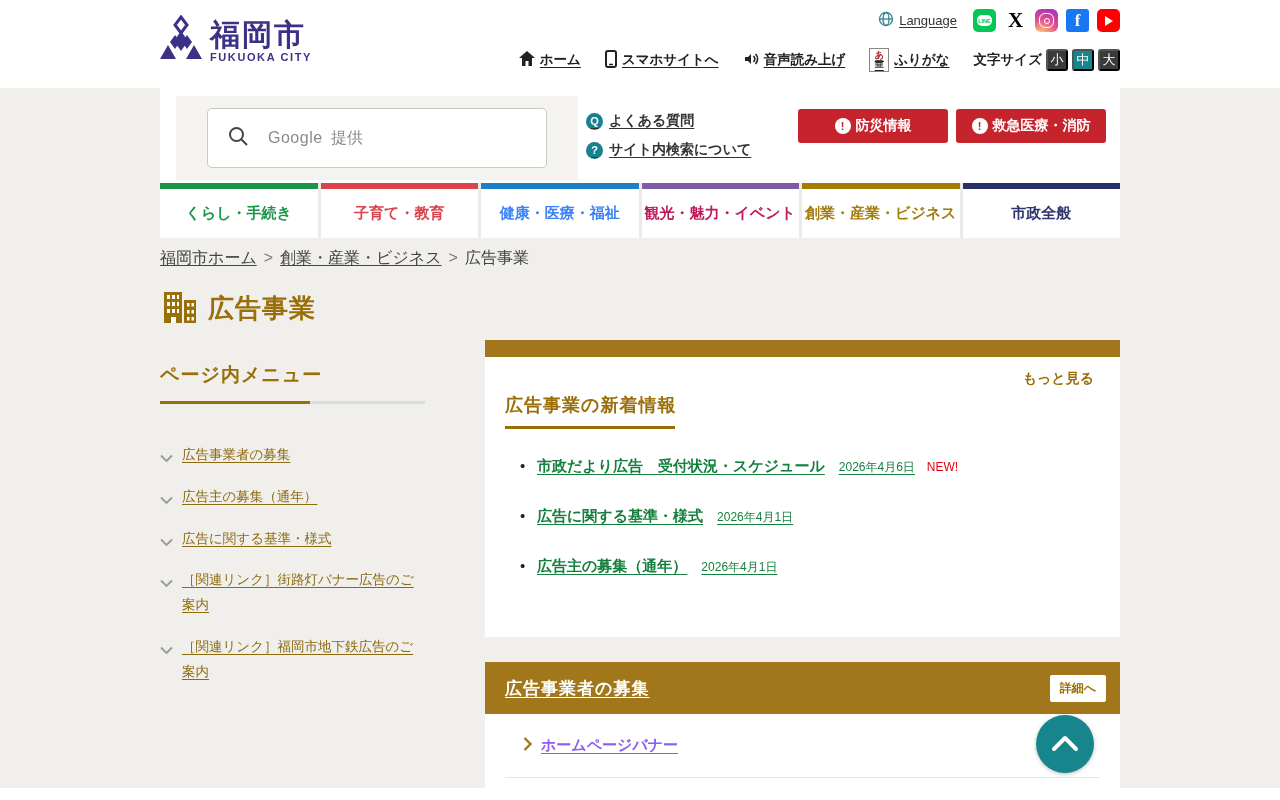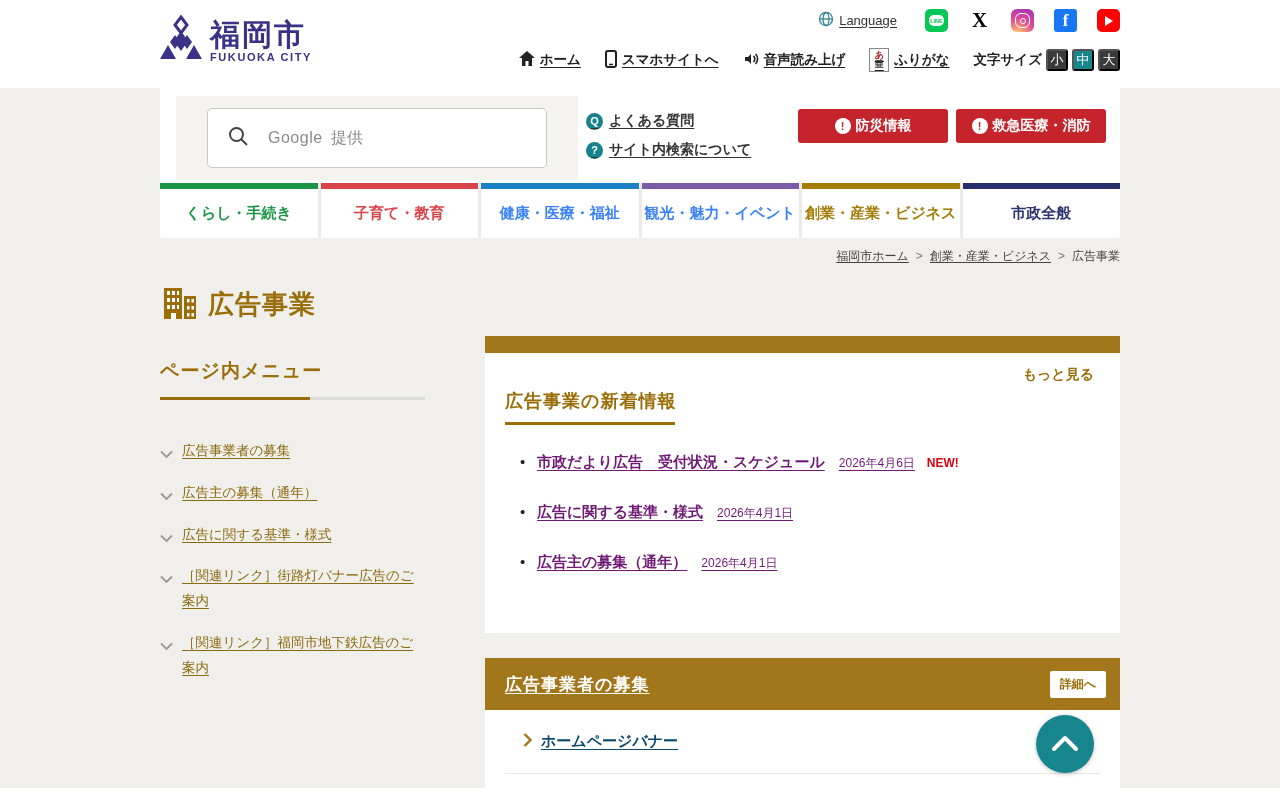--- a/index.html
+++ b/index.html
@@ -6,21 +6,21 @@
   body { font-family:"Liberation Sans","DejaVu Sans",sans-serif; }
   .page { width:1280px; height:788px; overflow:hidden; background:#f0efec; position:relative; }
   a { cursor:pointer; }
 
   
   .header { height:88px; background:#fff; }
   .header-inner { width:960px; margin-left:160px; height:100%; position:relative; }
   .logo { position:absolute; left:0; top:15px; display:flex; align-items:center; gap:8px; }
   .logo-txt .jp { font-size:30px; font-weight:bold; color:#3b3287; letter-spacing:2px; line-height:1.1; }
   .logo-txt .en { font-size:11px; font-weight:bold; color:#3b3287; letter-spacing:1.6px; }
-  .util { position:absolute; top:9px; right:0; display:flex; align-items:center; gap:20px; }
+  .util { position:absolute; top:9px; right:0; display:flex; align-items:center; gap:8px; }
   .lang { display:flex; align-items:center; gap:5px; margin-right:8px; font-size:13px; color:#333;
           text-decoration:underline; text-underline-offset:2px; }
   .sicon { width:23px; height:23px; display:flex; align-items:center; justify-content:center; position:relative; }
   .sicon.line { background:#06c755; border-radius:5px; }
   .line-bub { width:15px; height:11px; background:#fff; border-radius:5px; display:flex; align-items:center;
               justify-content:center; font-size:5.5px; font-weight:bold; color:#06c755; }
   .sicon.x { color:#000; font-weight:800; font-size:21px; font-family:"Liberation Serif",serif; }
   .sicon.insta { background:radial-gradient(circle at 28% 115%, #fdc468 8%, #df4996 55%, #9b36b7 95%); border-radius:6px; }
   .cam { position:absolute; inset:4px; border:1.6px solid #fff; border-radius:6px; }
   .cam::after { content:''; position:absolute; inset:3.5px; border:1.6px solid #fff; border-radius:50%; }
@@ -61,26 +61,26 @@
            font-weight:bold; display:flex; align-items:center; justify-content:center; }
 
   
   .tabs { width:960px; margin-left:160px; background:#eceae6; display:flex; }
   .tab { flex:1; height:55px; background:#fff; display:flex; align-items:center; justify-content:center;
          font-size:15px; font-weight:bold; margin-left:3px; }
   .tab:first-child { margin-left:0; }
   .tab.t1 { border-top:6px solid #1a9447; color:#1a9447; }
   .tab.t2 { border-top:6px solid #d9444b; color:#d9444b; }
   .tab.t3 { border-top:6px solid #1b80c4; color:#3b82f6; }
-  .tab.t4 { border-top:6px solid #7c5ba7; color:#3b82f6; }
+  .tab.t4 { border-top:6px solid #7c5ba7; color:#be185d; }
   .tab.t5 { border-top:6px solid #a37d00; color:#a37d0a; }
   .tab.t6 { border-top:6px solid #272f6d; color:#2f356f; }
 
   
-  .crumbs { width:960px; margin:10px 0 0 160px; text-align:right; font-size:12px; color:#444; }
+  .crumbs { width:960px; margin:10px 0 0 160px; font-size:16px; color:#444; }
   .crumbs a { color:#444; text-decoration:underline; text-underline-offset:2px; }
   .crumbs .sep { color:#777; margin:0 7px; }
 
   
   .title-row { width:960px; margin:20px 0 0 160px; display:flex; align-items:center; gap:10px; }
   .title-row h1 { font-size:26px; font-weight:bold; color:#9a6e08; letter-spacing:1px; }
 
   
   .cols { width:960px; margin:13px 0 0 160px; display:flex; }
   .side { width:265px; flex:0 0 265px; }
@@ -94,34 +94,34 @@
   .side-list a { font-size:13.5px; color:#8c6b10; text-decoration:underline; text-underline-offset:3px; }
 
   .news-box { background:#fff; border-top:17px solid #a2761b; min-height:265px; position:relative;
               padding:8px 20px 30px; }
   .more-link { position:absolute; top:13px; right:26px; font-size:14px; font-weight:bold; color:#9a6e08; }
   .news-box h2 { margin-top:28px; font-size:18px; font-weight:bold; color:#9a6e08; letter-spacing:1px; }
   .news-rule { margin-top:9px; width:170px; height:3px; background:#9a6e08; }
   .news-list { list-style:none; margin-top:28px; padding-left:32px; }
   .news-list li { margin-bottom:31px; position:relative; font-size:15px; }
   .news-list li::before { content:'•'; position:absolute; left:-17px; top:0; color:#222; }
-  .news-list a { color:#701a75; text-decoration:underline; text-underline-offset:3px; }
+  .news-list a { color:#15803d; text-decoration:underline; text-underline-offset:3px; }
   .news-title { font-size:15px; font-weight:bold; }
   .news-date { font-size:12px; margin-left:14px; }
-  .new-badge { color:#e00012; font-size:12px; font-weight:bold; margin-left:12px; text-decoration:none; }
+  .new-badge { color:#e00012; font-size:12px; font-weight:normal; margin-left:12px; text-decoration:none; }
 
   .sec-band { margin-top:25px; height:52px; background:#a2761b; display:flex; align-items:center;
               padding:0 14px 0 20px; }
   .sec-band a.sec-title { color:#fff; font-size:17px; font-weight:bold; letter-spacing:1px;
               text-decoration:underline; text-underline-offset:3px; }
   .detail-btn { margin-left:auto; background:#fff; color:#9a6e08; font-size:12px; font-weight:bold;
               border:none; border-radius:2px; padding:5px 10px; }
   .sec-box { background:#fff; height:200px; }
   .sec-row { height:63px; display:flex; align-items:center; padding-left:38px; gap:9px; }
-  .sec-row a { font-size:15px; font-weight:bold; color:#0c4a6e; text-decoration:underline; text-underline-offset:3px; }
+  .sec-row a { font-size:15px; font-weight:bold; color:#8b5cf6; text-decoration:underline; text-underline-offset:3px; }
   .sec-div { height:1px; background:#e8e6e2; margin:0 20px; }
 
   .totop { position:absolute; left:1036px; top:715px; width:58px; height:58px; border-radius:50%;
            background:#17858c; border:none; display:flex; align-items:center; justify-content:center;
            box-shadow:0 1px 4px rgba(0,0,0,0.25); }
 </style>
 </head>
 <body>
 
 <div class="page">

